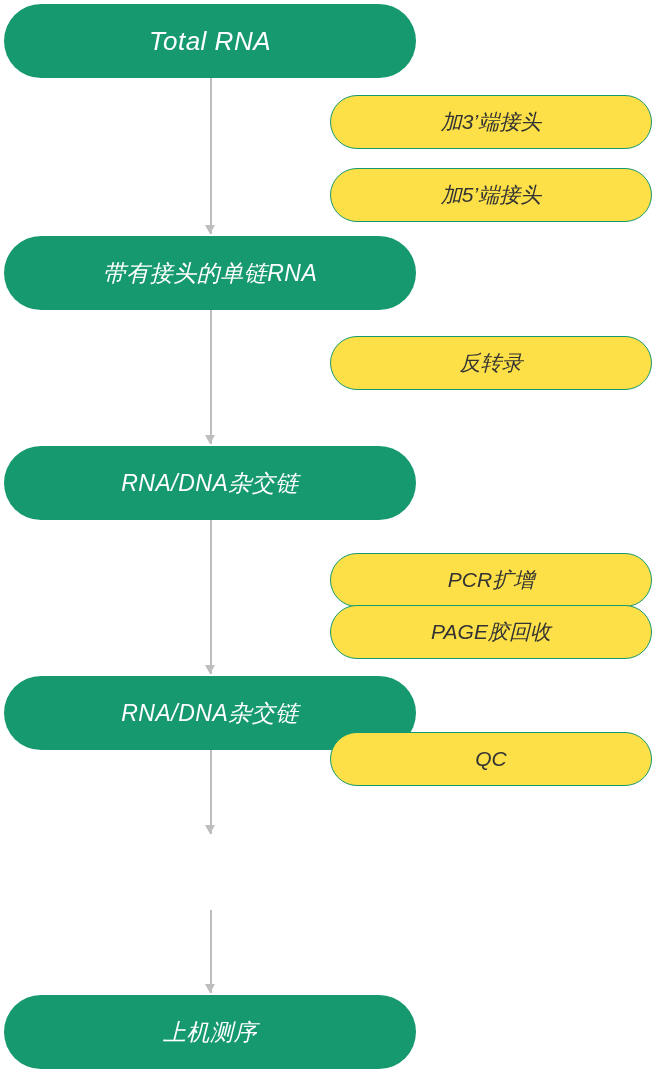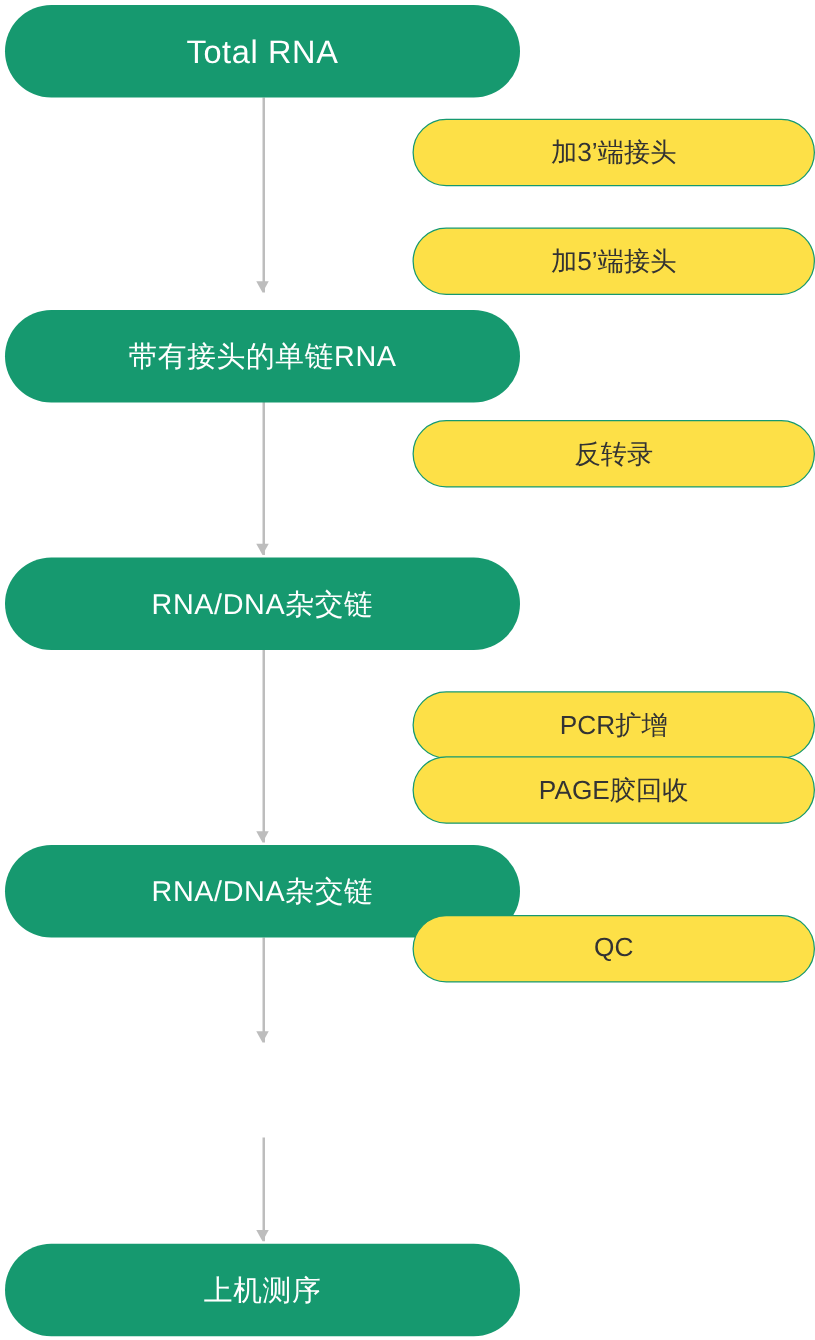--- a/index.html
+++ b/index.html
@@ -14,20 +14,21 @@
     font-family: "Liberation Sans", "DejaVu Sans", sans-serif;
     overflow: hidden;
   }
 
   #flow {
     position: absolute;
     left: 0;
     top: 0;
     width: 652px;
     height: 1072px;
+    font-style: italic;
   }
 
   
   .node {
     position: absolute;
     left: 4px;
     width: 412px;
     height: 74px;
     background: #16996f;
     border-radius: 37px;
@@ -38,21 +39,21 @@
     font-size: 23px;
     letter-spacing: 0.5px;
     box-sizing: border-box;
     text-align: center;
   }
   .node.first {
     font-size: 26px;
   }
 
   .node-0 { top: 4px; }
-  .node-1 { top: 248px; }
+  .node-1 { top: 236px; }
   .node-2 { top: 446px; }
   .node-3 { top: 676px; }
   .node-4 { top: 836px; }
   .node-5 { top: 995px; }
 
   
   .step {
     position: absolute;
     left: 330px;
     width: 322px;
@@ -63,21 +64,21 @@
     color: #333333;
     display: flex;
     align-items: center;
     justify-content: center;
     font-size: 21px;
     box-sizing: border-box;
     text-align: center;
   }
 
   .step-0 { top: 95px; }
-  .step-1 { top: 182px; text-align: right; }
+  .step-1 { top: 168px; text-align: right; }
   .step-2 { top: 336px; text-align: right; }
   .step-3 { top: 553px; }
   .step-4 { top: 605px; }
   .step-5 { top: 732px; }
 
   
   .arrow {
     position: absolute;
     left: 205px;
     width: 11px;

